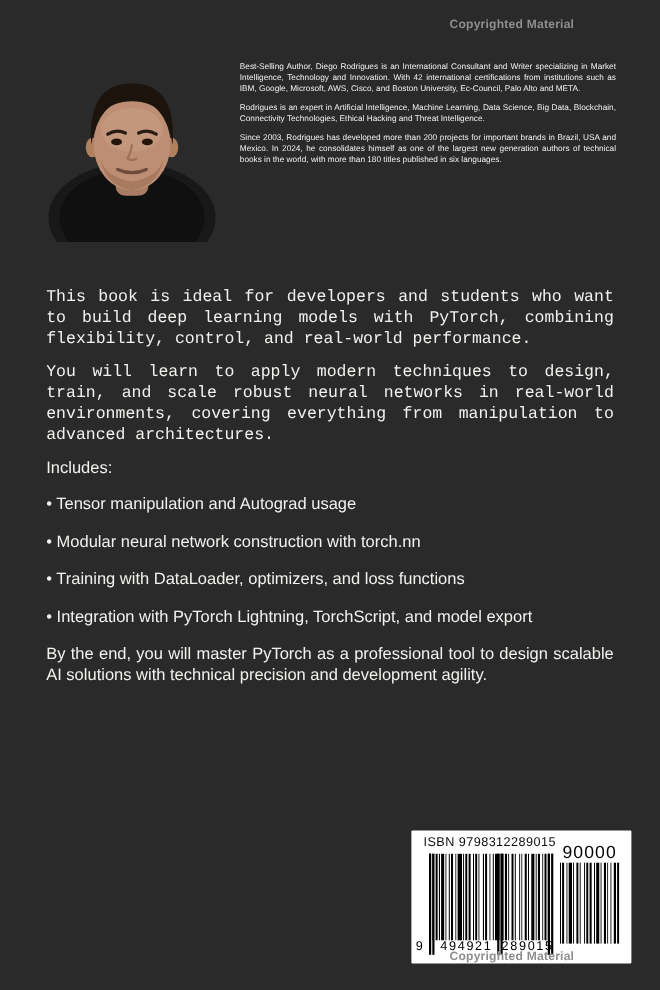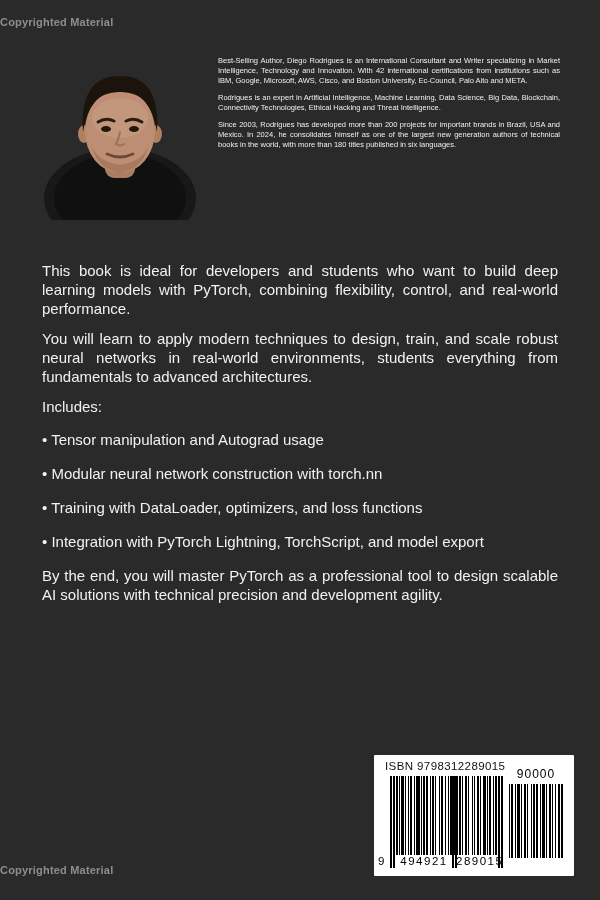--- a/index.html
+++ b/index.html
@@ -2,60 +2,60 @@
 <html><head>
 <meta charset="utf-8">
 <style>
   html,body{margin:0;padding:0;background:#1c1c1c;}
   .cover{
     position:relative;width:600px;height:900px;margin:0 auto;
     background:#2a2a2a;overflow:hidden;
     font-family:"Liberation Sans",sans-serif;
   }
   .copy-label{
-    position:absolute;left:0;width:522px;text-align:left;
+    position:absolute;left:0;width:522px;text-align:right;
     color:#8e8e8e;font-size:11px;font-weight:700;letter-spacing:.2px;
   }
   .copy-top{top:16px;}
   .copy-bottom{top:864px;}
 
   .photo{position:absolute;left:35px;top:48px;width:170px;height:172px;}
 
   .bio{
     position:absolute;left:218px;top:56px;width:342px;
     color:#efefec;font-size:7.5px;line-height:10px;text-align:justify;
     font-weight:400;
   }
   .bio p{margin:0 0 7px 0;}
 
   .desc{
     position:absolute;left:42px;top:261px;width:516px;
     color:#f2f1ee;font-size:15px;line-height:19px;
   }
-  .desc .para{margin:0 0 11px 0;text-align:justify;}
+  .desc .para{margin:0 0 11px 0;text-align:justify;font-family:Liberation Mono, monospace;}
   .desc .includes{margin:0 0 14px 0;text-align:left;}
   .desc .bullet{margin:0 0 15px 0;text-align:left;white-space:nowrap;}
   .desc .closing{margin:0;text-align:justify;}
 
   .barcode-box{
     position:absolute;left:374px;top:755px;width:200px;height:121px;
     background:#ffffff;color:#000;border-radius:1px;
   }
   .isbn{position:absolute;left:11px;top:5px;font-size:11.5px;letter-spacing:.4px;color:#111;}
   .bars{position:absolute;display:flex;overflow:hidden;}
   .bars i{height:100%;flex:0 0 auto;display:block;}
   .main-bars{left:16px;top:21px;width:112px;height:79px;}
   .supp-bars{left:135px;top:29px;width:54px;height:74px;}
   .guard{position:absolute;top:21px;height:92px;width:2px;background:#000;display:block;}
   .g1{left:16px;} .g2{left:19px;} .g3{left:78px;} .g4{left:81px;} .g5{left:124px;} .g6{left:127px;}
   .digits{position:absolute;left:0;top:100px;width:200px;height:15px;font-size:11.5px;color:#000;}
   .digit-lead{position:absolute;left:4px;top:0;}
   .digit-group1{position:absolute;left:24px;top:0;width:52px;text-align:center;letter-spacing:1.5px;}
   .digit-group2{position:absolute;left:82px;top:0;width:40px;text-align:center;letter-spacing:1.5px;}
-  .price{position:absolute;left:134px;top:12px;width:56px;text-align:center;font-size:12px;letter-spacing:1px;}
+  .price{position:absolute;left:134px;top:12px;width:56px;text-align:center;font-size:16px;letter-spacing:1px;}
 </style>
 </head>
 <body>
 
 <div class="cover">
 
   <div class="copy-label copy-top">Copyrighted Material</div>
 
   <div class="photo">
     <svg viewBox="0 0 170 172" width="170" height="172">
@@ -79,21 +79,21 @@
   </div>
 
   <div class="bio">
     <p>Best-Selling Author, Diego Rodrigues is an International Consultant and Writer specializing in Market Intelligence, Technology and Innovation. With 42 international certifications from institutions such as IBM, Google, Microsoft, AWS, Cisco, and Boston University, Ec-Council, Palo Alto and META.</p>
     <p>Rodrigues is an expert in Artificial Intelligence, Machine Learning, Data Science, Big Data, Blockchain, Connectivity Technologies, Ethical Hacking and Threat Intelligence.</p>
     <p>Since 2003, Rodrigues has developed more than 200 projects for important brands in Brazil, USA and Mexico. In 2024, he consolidates himself as one of the largest new generation authors of technical books in the world, with more than 180 titles published in six languages.</p>
   </div>
 
   <div class="desc">
     <p class="para">This book is ideal for developers and students who want to build deep learning models with PyTorch, combining flexibility, control, and real-world performance.</p>
-    <p class="para">You will learn to apply modern techniques to design, train, and scale robust neural networks in real-world environments, students everything from fundamentals to advanced architectures.</p>
+    <p class="para">You will learn to apply modern techniques to design, train, and scale robust neural networks in real-world environments, covering everything from manipulation to advanced architectures.</p>
     <p class="includes">Includes:</p>
     <p class="bullet">• Tensor manipulation and Autograd usage</p>
     <p class="bullet">• Modular neural network construction with torch.nn</p>
     <p class="bullet">• Training with DataLoader, optimizers, and loss functions</p>
     <p class="bullet">• Integration with PyTorch Lightning, TorchScript, and model export</p>
     <p class="closing">By the end, you will master PyTorch as a professional tool to design scalable AI solutions with technical precision and development agility.</p>
   </div>
 
   <div class="barcode-box">
     <div class="isbn">ISBN 9798312289015</div>

